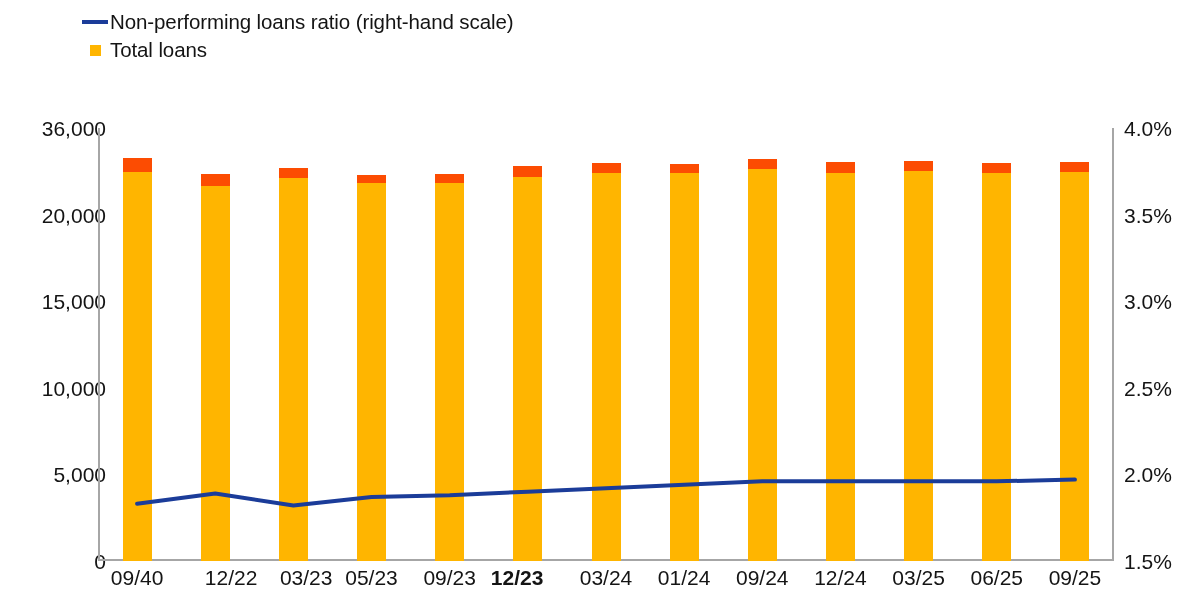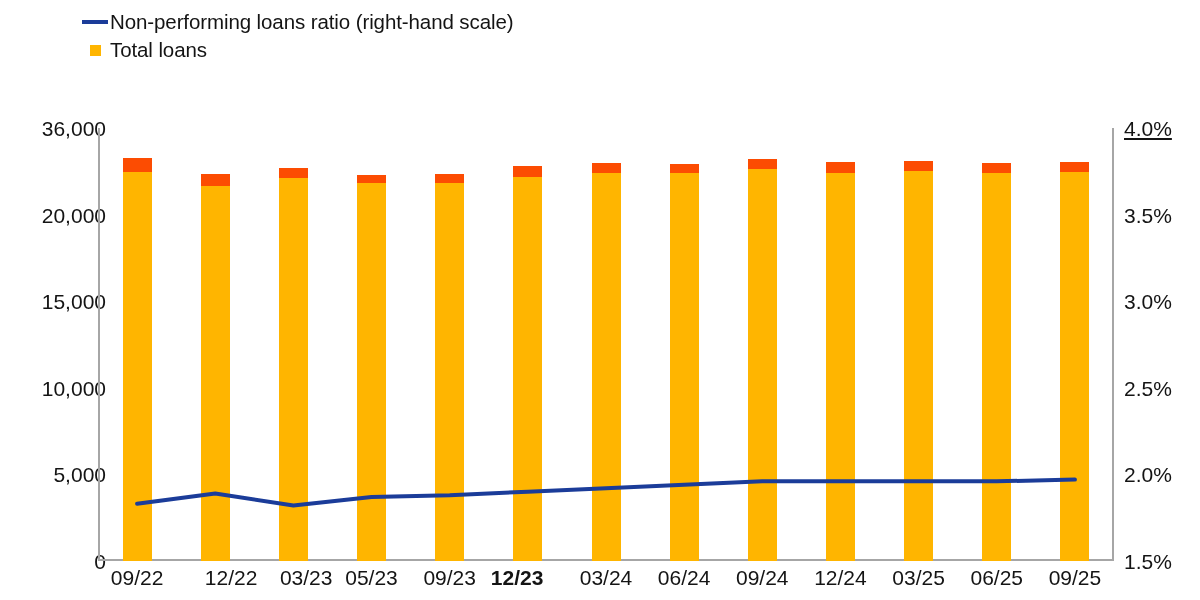--- a/index.html
+++ b/index.html
@@ -171,31 +171,31 @@
       <div class="ytick-left" style="top: 291.2px;">15,000</div>
       <div class="ytick-left" style="top: 204.6px;">20,000</div>
       <div class="ytick-left" style="top: 118px;">36,000</div>
     </div>
   <div id="ytick-right-holder">
       <div class="ytick-right" style="top: 551px; text-align: center;">1.5%</div>
       <div class="ytick-right" style="top: 464.4px;">2.0%</div>
       <div class="ytick-right" style="top: 377.8px;">2.5%</div>
       <div class="ytick-right" style="top: 291.2px;">3.0%</div>
       <div class="ytick-right" style="top: 204.6px;">3.5%</div>
-      <div class="ytick-right" style="top: 118px; text-decoration: underline;">4.0%</div>
+      <div class="ytick-right" style="top: 118px;">4.0%</div>
     </div>
   <div id="xtick-holder">
-      <div class="xtick" style="left: 98px; width: 78.1538px;">09/22</div>
+      <div class="xtick" style="left: 98px; width: 78.1538px;">09/40</div>
       <div class="xtick" style="left: 192px; width: 78.1538px;">12/22</div>
       <div class="xtick" style="left: 254.308px; width: 78.1538px; text-align: right;">03/23</div>
       <div class="xtick" style="left: 332.462px; width: 78.1538px;">05/23</div>
       <div class="xtick" style="left: 410.615px; width: 78.1538px;">09/23</div>
       <div class="xtick" style="left: 478px; width: 78.1538px; font-weight: bold;">12/23</div>
       <div class="xtick" style="left: 566.923px; width: 78.1538px;">03/24</div>
-      <div class="xtick" style="left: 645.077px; width: 78.1538px;">06/24</div>
+      <div class="xtick" style="left: 645.077px; width: 78.1538px;">01/24</div>
       <div class="xtick" style="left: 723.231px; width: 78.1538px;">09/24</div>
       <div class="xtick" style="left: 801.385px; width: 78.1538px;">12/24</div>
       <div class="xtick" style="left: 879.538px; width: 78.1538px;">03/25</div>
       <div class="xtick" style="left: 957.692px; width: 78.1538px;">06/25</div>
       <div class="xtick" style="left: 1035.85px; width: 78.1538px;">09/25</div>
     </div>
 
   <div id="plot">
     <div id="axis-left-line"></div>
     <div id="axis-right-line"></div>

